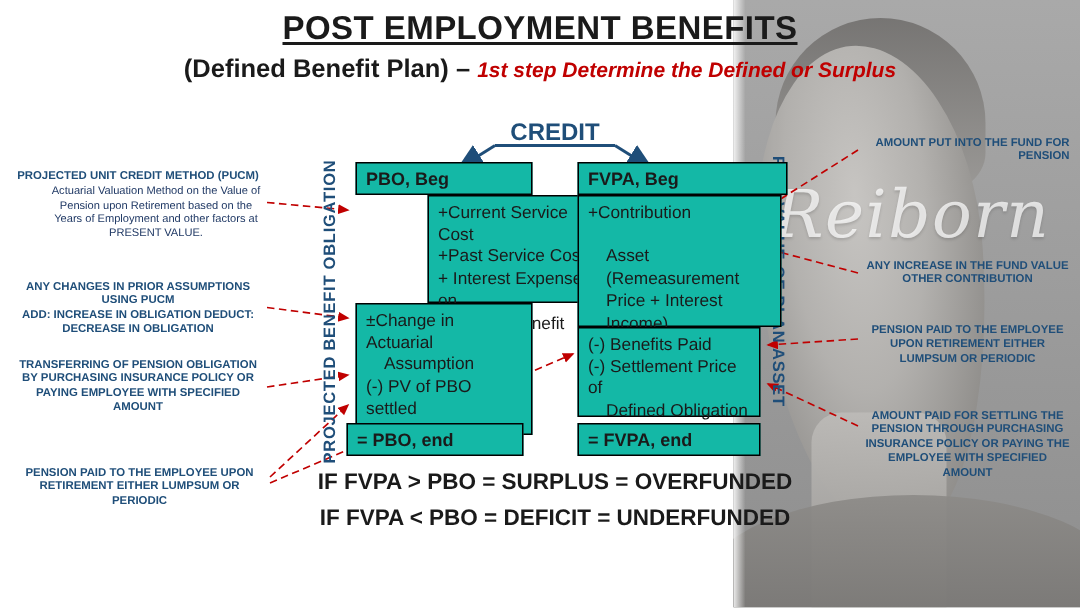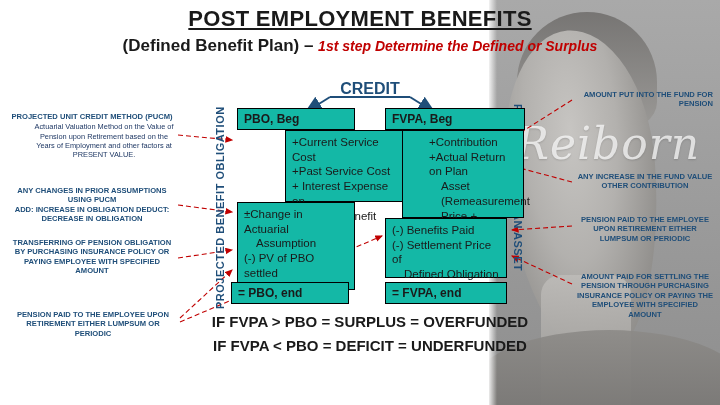--- a/index.html
+++ b/index.html
@@ -77,21 +77,21 @@
   }
   .cell{padding:4px 6px;}
   .indent{padding-left:12px;display:block;}
 
   #pbo-head{left:237px;top:108px;width:118px;height:22px;}
   #pbo-body1{left:237px;top:130px;width:118px;height:72px;margin-left:48px;}
   #pbo-body2{left:237px;top:202px;width:118px;height:88px;}
   #pbo-end{left:231px;top:282px;width:118px;height:22px;}
 
   #fvpa-head{left:385px;top:108px;width:140px;height:22px;}
-  #fvpa-body1{left:402px;top:130px;width:122px;height:88px;padding-left:20px;}
+  #fvpa-body1{left:385px;top:130px;width:136px;height:88px;}
   #fvpa-body2{left:385px;top:218px;width:122px;height:60px;}
   #fvpa-end{left:385px;top:282px;width:122px;height:22px;}
 
   
   .vlabel{
     position:absolute;font-weight:bold;color:#1f4e79;font-size:11px;
     writing-mode:vertical-rl;text-orientation:mixed;letter-spacing:.5px;
   }
   #pbo-vlabel{left:214px;top:104px;height:205px;transform:rotate(180deg);}
   #fvpa-vlabel{left:512px;top:104px;height:200px;}
@@ -189,21 +189,21 @@
 <div class="colbox" id="pbo-end">
   <div class="colhead">= PBO, end</div>
 </div>
 
 <div class="colbox" id="fvpa-head">
   <div class="colhead">FVPA, Beg</div>
 </div>
 <div class="colbox" id="fvpa-body1">
   <div class="cell">
     <span>+Contribution</span><br>
-    <span>+Actual Return on Plan</span><br>
+    <br>
     <span class="indent">Asset (Remeasurement</span>
     <span class="indent">Price  + Interest</span>
     <span class="indent">Income)</span>
   </div>
 </div>
 <div class="colbox" id="fvpa-body2">
   <div class="cell">
     <span>(-) Benefits Paid</span><br>
     <span>(-) Settlement Price of</span><br>
     <span class="indent">Defined Obligation</span>

